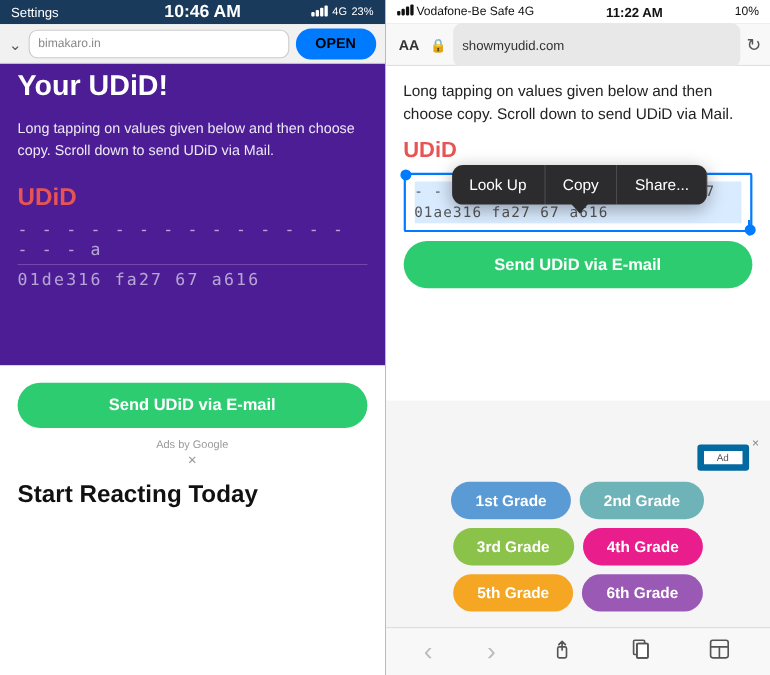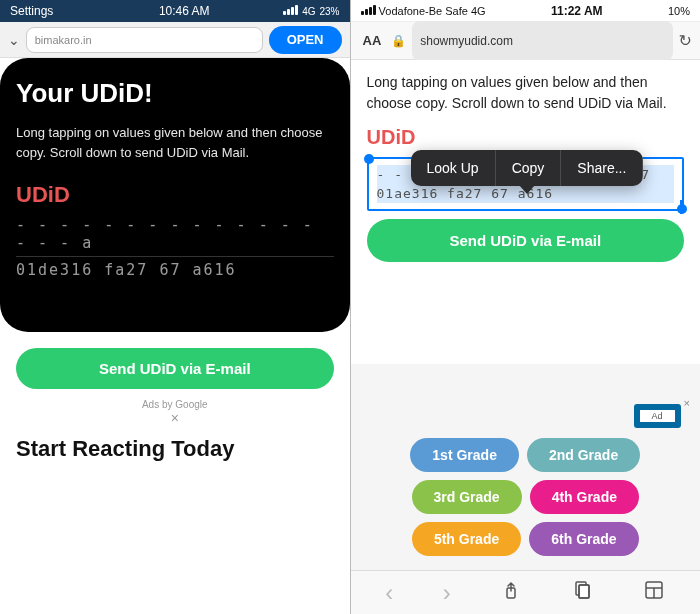--- a/index.html
+++ b/index.html
@@ -56,37 +56,36 @@
       padding: 3px 8px;
       font-size: 11px;
       color: #333;
       height: 26px;
       display: flex;
       align-items: center;
     }
 
     .open-btn {
       background: #007AFF;
-      color: #ffffff;
+      color: #000000;
       border: none;
       border-radius: 14px;
       padding: 5px 18px;
       font-size: 13px;
       font-weight: 600;
       cursor: pointer;
       height: 28px;
     }
 
     .left-content {
-      background: #000000;
+      background: #4c1d95;
       color: white;
-      padding: 20px 16px 16px;
+      padding: 4px 16px 16px;
       flex: 1;
       position: relative;
-      border-radius: 28px;
     }
 
     .your-udid-title {
       font-size: 26px;
       font-weight: 700;
       margin-bottom: 14px;
       color: white;
     }
 
     .udid-description {
@@ -459,21 +458,21 @@
       color: rgba(255,255,255,0.6);
     }
   </style>
 </head>
 <body>
 
 <div class="left-panel">
 
   <div class="status-bar-left">
     <span style="font-size:12px; font-weight:500;">Settings</span>
-    <span style="font-size:12px; font-weight:400;margin-left:32px;">10:46 AM</span>
+    <span style="font-size:16px; font-weight:700;margin-left:32px;">10:46 AM</span>
     <span style="display:flex;align-items:center;gap:4px;font-size:10px;">
       <span>
         <span class="signal-bars">
           <span class="signal-bar" style="height:4px;"></span>
           <span class="signal-bar" style="height:6px;"></span>
           <span class="signal-bar" style="height:8px;"></span>
           <span class="signal-bar" style="height:10px;"></span>
         </span>
       </span>
       <span>4G</span>

